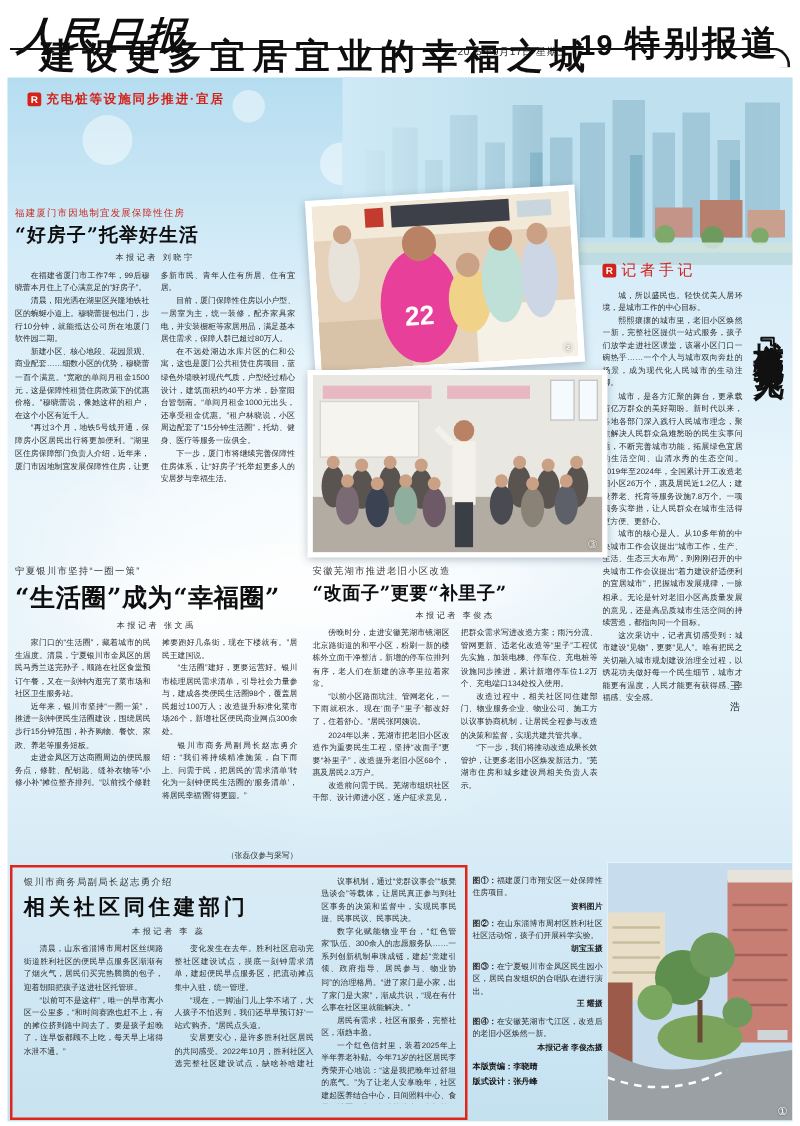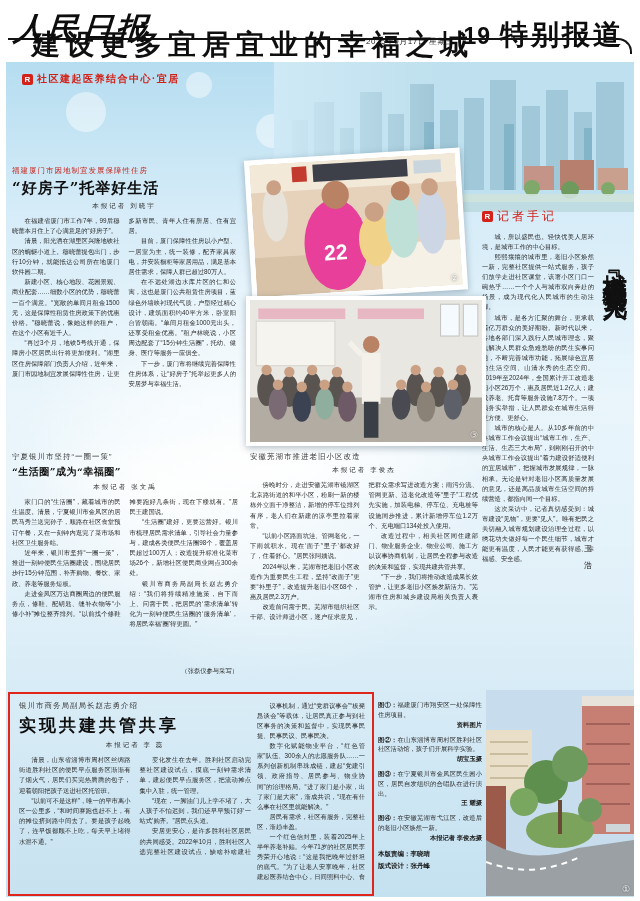--- a/index.html
+++ b/index.html
@@ -127,21 +127,21 @@
         <circle cx="334" cy="127" r="7" fill="#7fa86b"></circle>
       </g>
       <rect x="0" y="132" width="360" height="18" fill="#cfe3da" opacity="0.9"></rect>
       <rect x="0" y="140" width="360" height="10" fill="#bcd9e4" opacity="0.8"></rect>
     </svg>
     <div class="sky-fade"></div>
   </div>
 
   <div class="kicker-row" style="top:72px;">
     <span class="rlogo">R</span>
-    <span class="kicker-text">社区建起医养结合中心·宜居</span>
+    <span class="kicker-text">充电桩等设施同步推进·宜居</span>
   </div>
   <div class="banner-headline">建设更多宜居宜业的幸福之城</div>
 
   <div class="art" style="left:12px;top:166px;width:224px;">
     <p class="art-kicker red">福建厦门市因地制宜发展保障性住房</p>
     <p class="art-title" style="font-size:15px;letter-spacing:1px;">“好房子”托举好生活</p>
     <p class="art-byline">本报记者 刘晓宇</p>
     <div class="body-2col" style="height:212px;">
         <p class="para">在福建省厦门市工作7年，99后穆晓蕾本月住上了心满意足的“好房子”。</p>
         <p class="para">清晨，阳光洒在湖里区兴隆地铁社区的蜿蜒小道上。穆晓蕾提包出门，步行10分钟，就能抵达公司所在地厦门软件园二期。</p>
@@ -243,49 +243,50 @@
         <p class="para">城市，是各方汇聚的舞台，更承载着亿万群众的美好期盼。新时代以来，各地各部门深入践行人民城市理念，聚焦解决人民群众急难愁盼的民生实事问题，不断完善城市功能，拓展绿色宜居的生活空间、山清水秀的生态空间。2019年至2024年，全国累计开工改造老旧小区26万个，惠及居民近1.2亿人；建设养老、托育等服务设施7.8万个。一项项务实举措，让人民群众在城市生活得更方便、更舒心。</p>
         <p class="para">城市的核心是人。从10多年前的中央城市工作会议提出“城市工作，生产、生活、生态三大布局”，到刚刚召开的中央城市工作会议提出“着力建设舒适便利的宜居城市”，把握城市发展规律，一脉相承。无论是针对老旧小区高质量发展的意见，还是高品质城市生活空间的持续营造，都指向同一个目标。</p>
         <p class="para">这次采访中，记者真切感受到：城市建设“见物”，更要“见人”。唯有把民之关切融入城市规划建设治理全过程，以绣花功夫做好每一个民生细节，城市才能更有温度，人民才能更有获得感、幸福感、安全感。</p>
       </div>
     <div class="nb-title">城市建设﹃见物﹄更要﹃见人﹄</div>
     <div class="nb-author">王 浩</div>
   </div>
 
   <div class="art" style="left:12px;top:452px;width:226px;">
     <p class="art-kicker gray">宁夏银川市坚持“一圈一策”</p>
-    <p class="art-title" style="font-size:10px;letter-spacing:0.5px;">“生活圈”成为“幸福圈”</p>
+    <p class="art-title" style="font-size:20px;letter-spacing:0.5px;">“生活圈”成为“幸福圈”</p>
     <p class="art-byline">本报记者 张文禹</p>
     <div class="body-2col" style="height:168px;">
         <p class="para">家门口的“生活圈”，藏着城市的民生温度。清晨，宁夏银川市金凤区的居民马秀兰送完孙子，顺路在社区食堂预订午餐，又在一刻钟内逛完了菜市场和社区卫生服务站。</p>
         <p class="para">近年来，银川市坚持“一圈一策”，推进一刻钟便民生活圈建设，围绕居民步行15分钟范围，补齐购物、餐饮、家政、养老等服务短板。</p>
         <p class="para">走进金凤区万达商圈周边的便民服务点，修鞋、配钥匙、缝补衣物等“小修小补”摊位整齐排列。“以前找个修鞋摊要跑好几条街，现在下楼就有。”居民王建国说。</p>
         <p class="para">“生活圈”建好，更要运营好。银川市梳理居民需求清单，引导社会力量参与，建成各类便民生活圈98个，覆盖居民超过100万人；改造提升标准化菜市场26个，新增社区便民商业网点300余处。</p>
         <p class="para">银川市商务局副局长赵志勇介绍：“我们将持续精准施策，自下而上、问需于民，把居民的‘需求清单’转化为一刻钟便民生活圈的‘服务清单’，将居民幸福‘圈’得更圆。”</p>
       </div>
     <div class="end-note">（张磊仪参与采写）</div>
   </div>
 
   <div class="art" style="left:250px;top:452px;width:228px;">
     <p class="art-kicker gray">安徽芜湖市推进老旧小区改造</p>
+    <p class="art-title" style="font-size:14.5px;letter-spacing:0.5px;">“改面子”更要“补里子”</p>
     <p class="art-byline">本报记者 李俊杰</p>
     <div class="body-2col" style="height:178px;">
         <p class="para">傍晚时分，走进安徽芜湖市镜湖区北京路街道的和平小区，粉刷一新的楼栋外立面干净整洁，新增的停车位排列有序，老人们在新建的凉亭里拉着家常。</p>
         <p class="para">“以前小区路面坑洼、管网老化，一下雨就积水。现在‘面子’‘里子’都改好了，住着舒心。”居民张阿姨说。</p>
         <p class="para">2024年以来，芜湖市把老旧小区改造作为重要民生工程，坚持“改面子”更要“补里子”，改造提升老旧小区68个，惠及居民2.3万户。</p>
         <p class="para">改造前问需于民。芜湖市组织社区干部、设计师进小区，逐户征求意见，把群众需求写进改造方案；雨污分流、管网更新、适老化改造等“里子”工程优先实施，加装电梯、停车位、充电桩等设施同步推进，累计新增停车位1.2万个、充电端口134处投入使用。</p>
         <p class="para">改造过程中，相关社区同住建部门、物业服务企业、物业公司、施工方以议事协商机制，让居民全程参与改造的决策和监督，实现共建共管共享。</p>
         <p class="para">“下一步，我们将推动改造成果长效管护，让更多老旧小区焕发新活力。”芜湖市住房和城乡建设局相关负责人表示。</p>
       </div>
   </div>
 
   <div class="zibo-box">
     <div class="zibo-left">
       <p class="art-kicker gray">银川市商务局副局长赵志勇介绍</p>
-      <p class="art-title zibo-title">实现共建共管共享</p>
+      <p class="art-title zibo-title">相关社区同住建部门</p>
       <p class="art-byline">本报记者 李 蕊</p>
       <div class="body-2col zibo-body">
           <p class="para">清晨，山东省淄博市周村区丝绸路街道胜利社区的便民早点服务区渐渐有了烟火气，居民们买完热腾腾的包子，迎着朝阳把孩子送进社区托管班。</p>
           <p class="para">“以前可不是这样”，唯一的早市离小区一公里多，“和时间赛跑也赶不上，有的摊位挤到路中间去了。要是孩子起晚了，连早饭都顾不上吃，每天早上堵得水泄不通。”</p>
           <p class="para">变化发生在去年。胜利社区启动完整社区建设试点，摸底一刻钟需求清单，建起便民早点服务区，把流动摊点集中入驻，统一管理。</p>
           <p class="para">“现在，一脚油门儿上学不堵了，大人孩子不怕迟到，我们还早早预订好‘一站式’购齐。”居民点头道。</p>
           <p class="para">安居更安心，是许多胜利社区居民的共同感受。2022年10月，胜利社区入选完整社区建设试点，缺啥补啥建社区！建设不仅要有完善的配套设施，更要有贴心的便民服务和健全的治理机制。</p>
         </div>
     </div>
     <div class="zibo-right body-1col">

